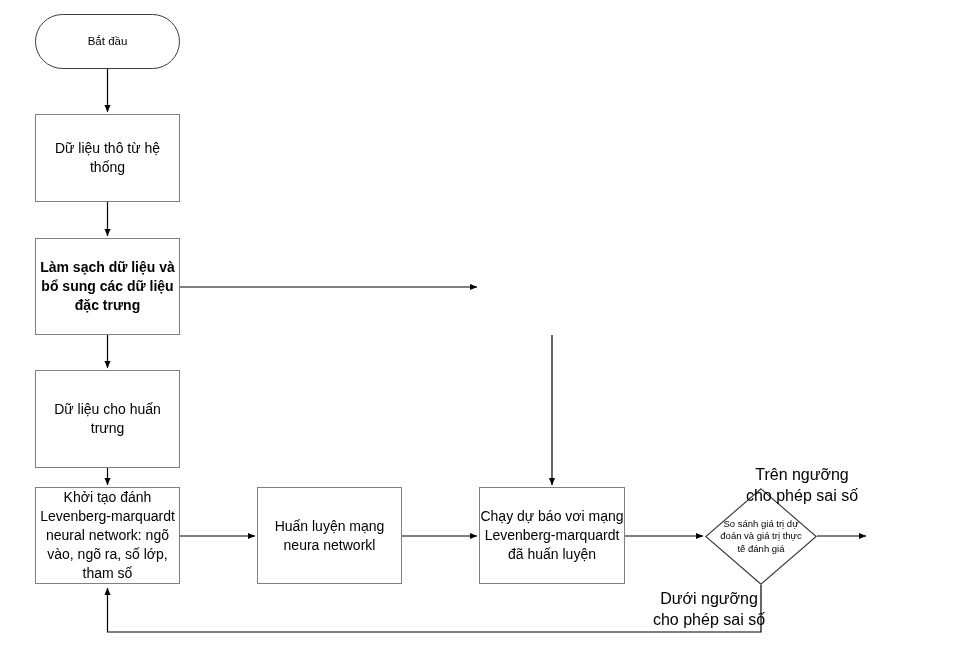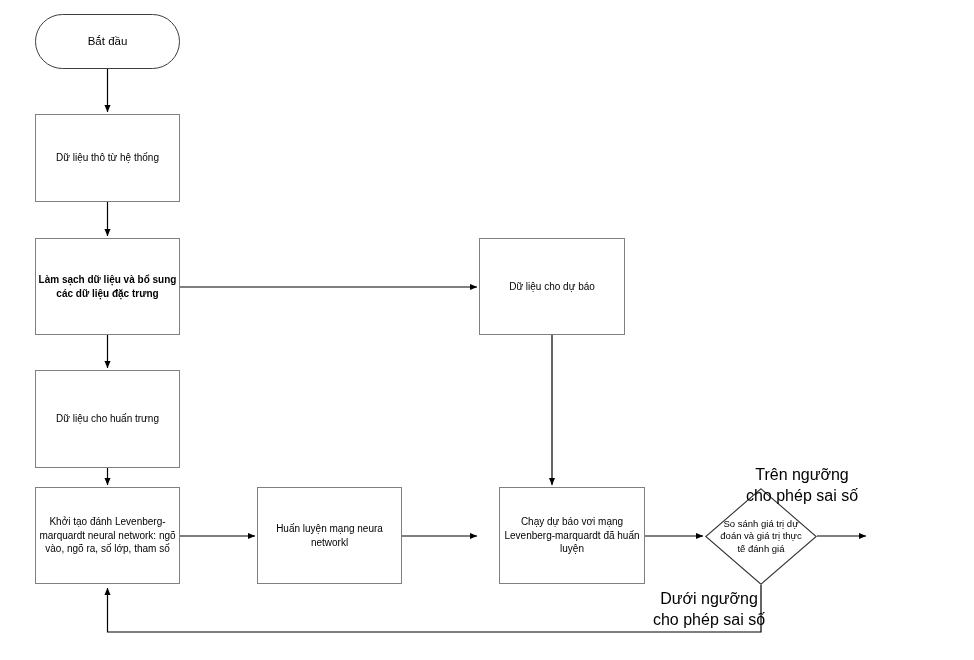--- a/index.html
+++ b/index.html
@@ -43,21 +43,21 @@
     white-space: pre-line;
     line-height: 1.35;
   }
   .terminator {
     border: 1.3px solid #3d3d3d;
     border-radius: 999px;
     font-size: 11.5px;
   }
   .process {
     border: 1.3px solid #808080;
-    font-size: 10px;
+    font-size: 14px;
   }
   .decision {
     background: transparent;
     border: none;
     font-size: 9.5px;
   }
   .decision .diamond-shape {
     position: absolute;
     left: 0;
     top: 0;
@@ -133,25 +133,22 @@
   </div>
 
   <div class="node process" style="left:35px; top:487px; width:145px; height:97px;">
     <span class="txt">Khởi tạo đánh Levenberg-marquardt neural network: ngõ vào, ngõ ra, số lớp, tham số</span>
   </div>
 
   <div class="node process" style="left:257px; top:487px; width:145px; height:97px;">
     <span class="txt">Huấn luyện mạng neura networkl</span>
   </div>
 
-  <div class="node process" style="left:479px; top:238px; width:146px; height:97px;">
-    <span class="txt">Dữ liệu cho dự báo</span>
-  </div>
 
-  <div class="node process" style="left:499px; top:487px; width:146px; height:97px;">
+  <div class="node process" style="left:479px; top:487px; width:146px; height:97px;">
     <span class="txt">Chạy dự báo vơi mạng Levenberg-marquardt đã huấn luyện</span>
   </div>
 
   <div class="node decision" style="left:705px; top:488px; width:112px; height:97px;">
     <svg class="diamond-shape" viewBox="0 0 112 97" preserveAspectRatio="none">
       <polygon points="56,0.8 111.2,48.5 56,96.2 0.8,48.5" fill="#ffffff" stroke="#333333" stroke-width="1.1"></polygon>
     </svg>
     <span class="txt">So sánh giá trị dự đoán và giá trị thực tế đánh giá</span>
   </div>
 

